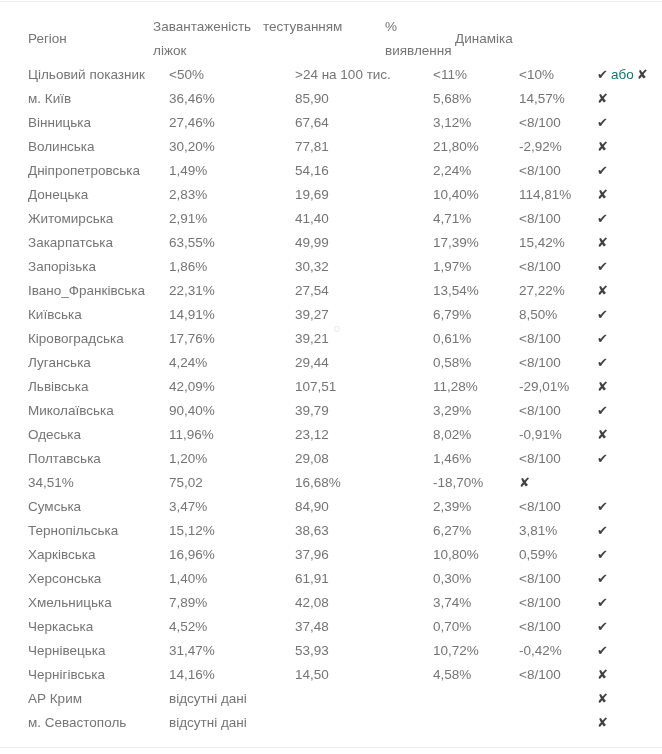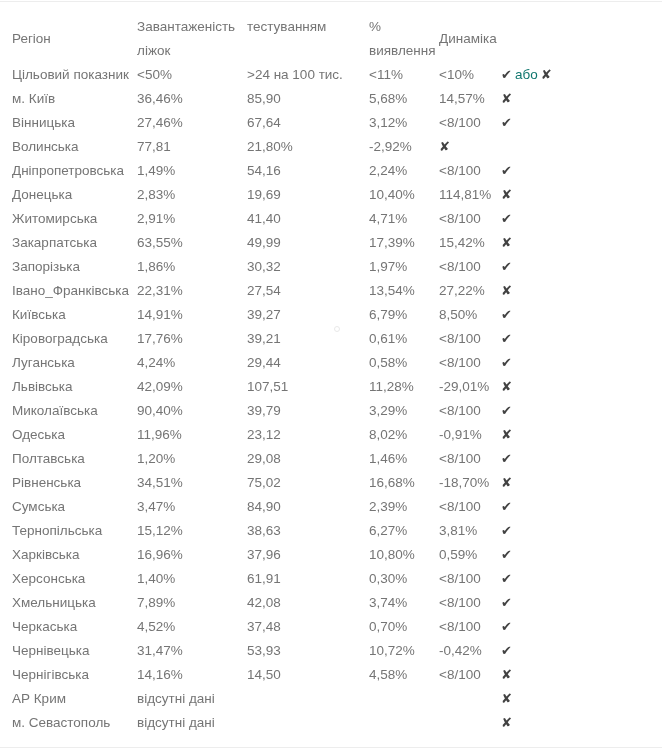--- a/index.html
+++ b/index.html
@@ -14,24 +14,24 @@
     color: #757575;
     overflow: hidden;
   }
   .divider { position: absolute; left: 0; right: 0; height: 1px; background: #ededed; }
   .divider-top { top: 1px; }
   .divider-bottom { top: 747px; }
   .table { position: absolute; top: 15px; left: 0; width: 662px; }
   .row, .header-row {
     display: grid;
     grid-template-columns: 125px 110px 122px 70px 62px 1fr;
-    padding-left: 12px;
+    padding-left: 28px;
     align-items: center;
   }
-  .row { height: 24px; }
+  .row { height: 24px; gap: 16px; }
   .header-row { height: 48px; }
   .cell { white-space: nowrap; line-height: 24px; }
   .hcell { white-space: nowrap; line-height: 24px; align-self: stretch; display: flex; flex-direction: column; justify-content: flex-start; }
   .hcell.center { justify-content: center; }
   .mark {
     color: #424242;
     font-size: 13px;
     letter-spacing: 0.5px;
   }
   .mark-inline { color: #424242; font-size: 13px; }
@@ -98,20 +98,21 @@
         <div class="row">
           <div class="cell">Вінницька</div>
           <div class="cell">27,46%</div>
           <div class="cell">67,64</div>
           <div class="cell">3,12%</div>
           <div class="cell">&lt;8/100</div>
           <div class="cell mark">✔</div>
         </div>
         <div class="row">
           <div class="cell">Волинська</div>
+          <div class="cell">30,20%</div>
           <div class="cell">77,81</div>
           <div class="cell">21,80%</div>
           <div class="cell">-2,92%</div>
           <div class="cell mark">✘</div>
         </div>
         <div class="row">
           <div class="cell">Дніпропетровська</div>
           <div class="cell">1,49%</div>
           <div class="cell">54,16</div>
           <div class="cell">2,24%</div>
@@ -208,21 +209,20 @@
         </div>
         <div class="row">
           <div class="cell">Полтавська</div>
           <div class="cell">1,20%</div>
           <div class="cell">29,08</div>
           <div class="cell">1,46%</div>
           <div class="cell">&lt;8/100</div>
           <div class="cell mark">✔</div>
         </div>
         <div class="row">
-          <div class="cell">Рівненська</div>
           <div class="cell">34,51%</div>
           <div class="cell">75,02</div>
           <div class="cell">16,68%</div>
           <div class="cell">-18,70%</div>
           <div class="cell mark">✘</div>
         </div>
         <div class="row">
           <div class="cell">Сумська</div>
           <div class="cell">3,47%</div>
           <div class="cell">84,90</div>

